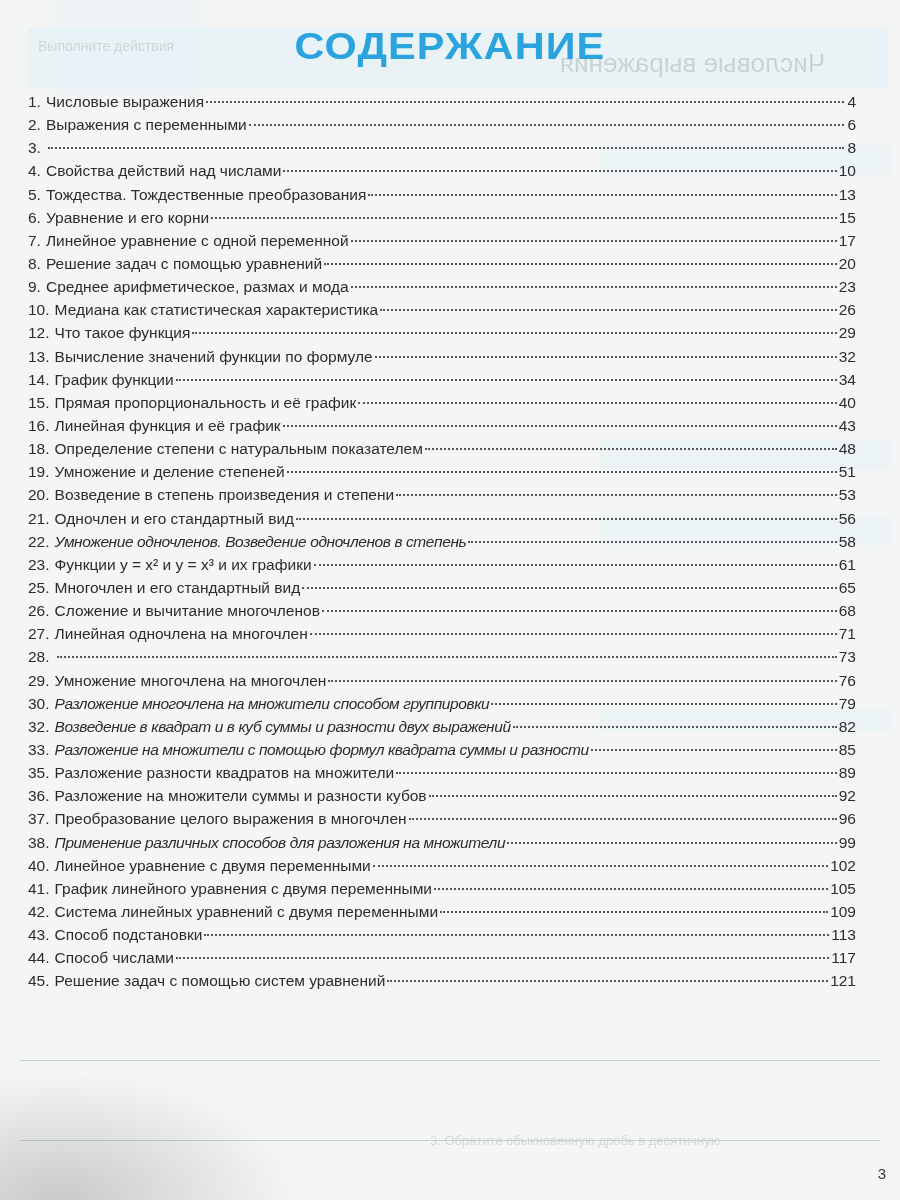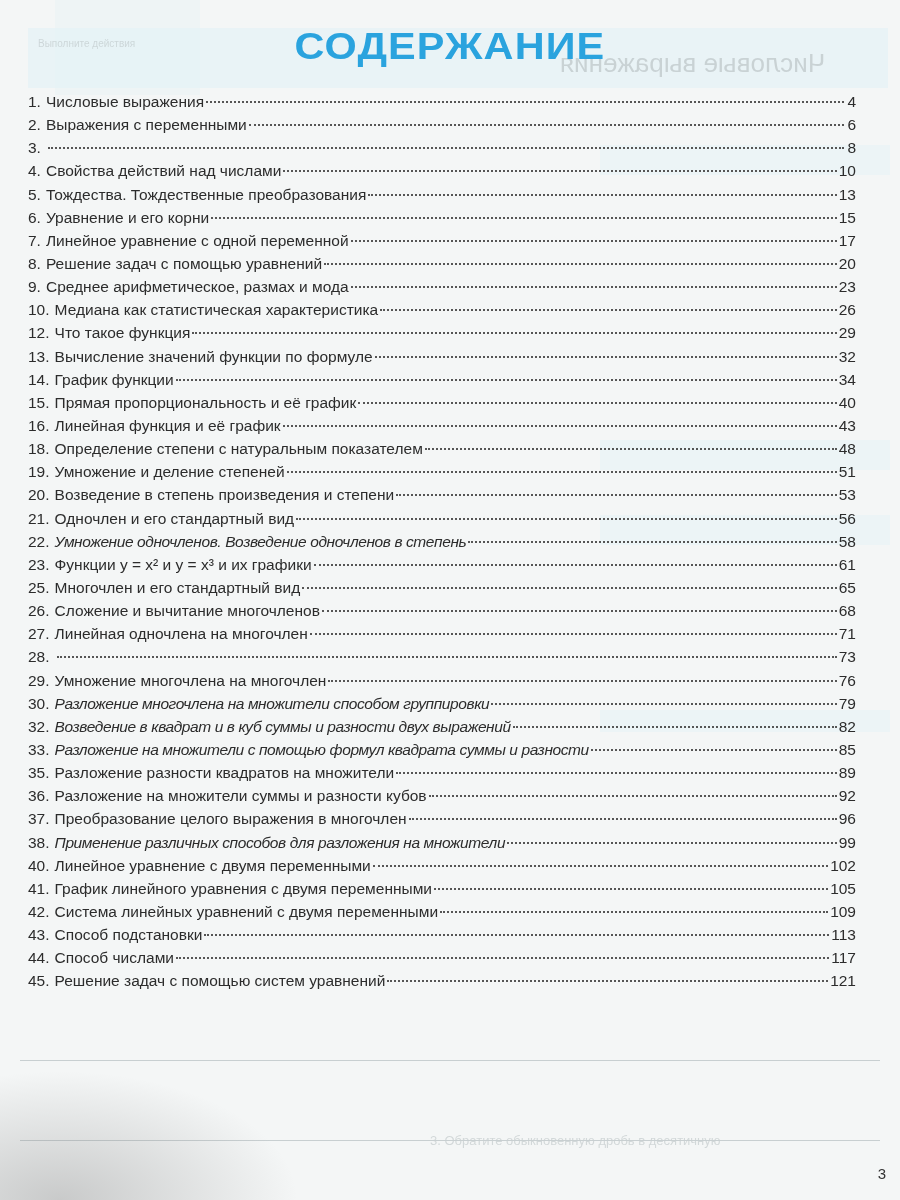--- a/index.html
+++ b/index.html
@@ -12,21 +12,21 @@
   }
   .bleed-top {
     position: absolute; left: 28px; top: 28px; width: 860px; height: 60px;
     background: #e4f2f6; opacity: 0.7;
   }
   .bleed-top-left {
     position: absolute; left: 55px; top: 0; width: 145px; height: 95px;
     background: #eaf3f5; opacity: 0.6;
   }
   .bleed-text {
-    position: absolute; color: #b8c0c2; font-size: 10px; opacity: 0.55;
+    position: absolute; color: #b8c0c2; font-size: 14px; opacity: 0.55;
     white-space: nowrap;
   }
   .bleed-mirror { transform: scaleX(-1); font-size: 26px; color: #aab2b4; opacity: 0.5; }
   .bleed-band {
     position: absolute; background: #e6f2f5; opacity: 0.55;
   }
   .title {
     position: absolute; left: 0; right: 0; top: 26px;
     text-align: center;
     font-size: 37px; font-weight: bold; letter-spacing: 1px;

